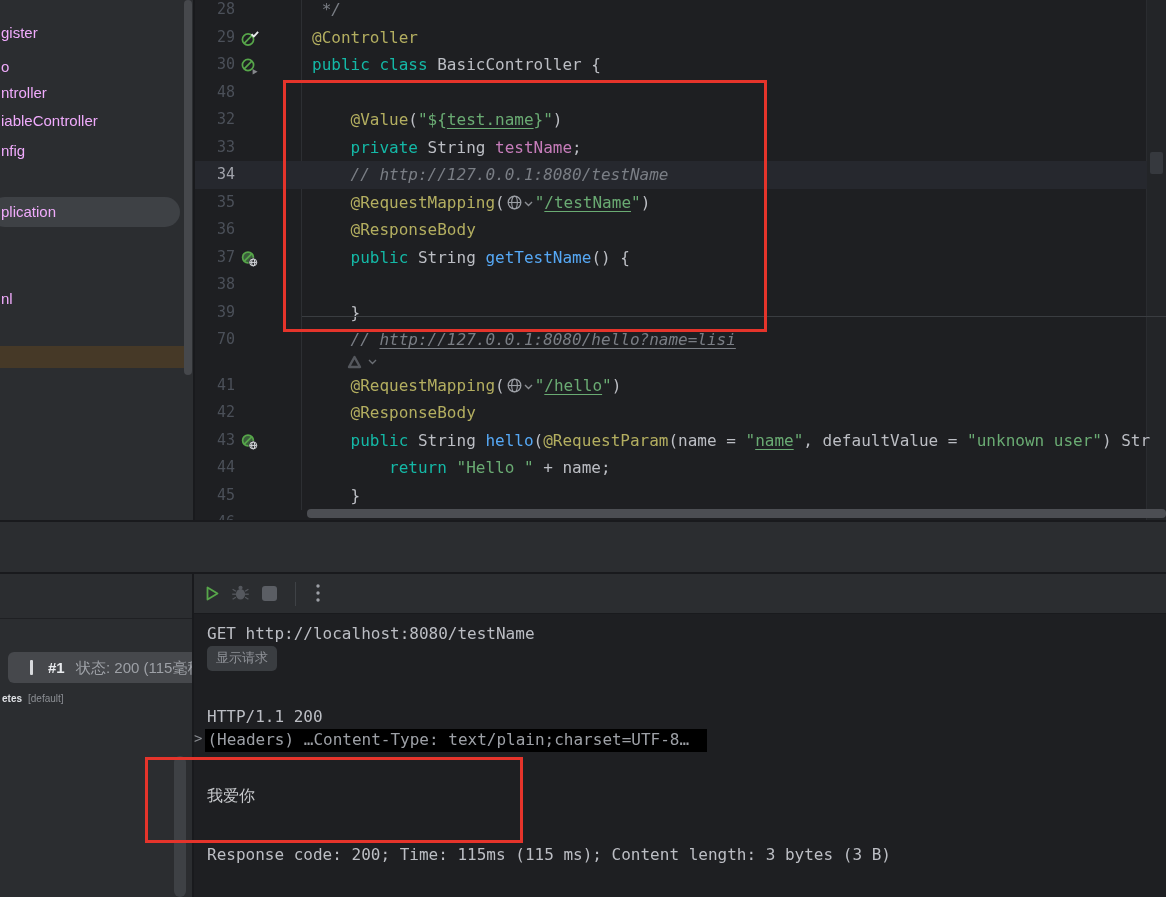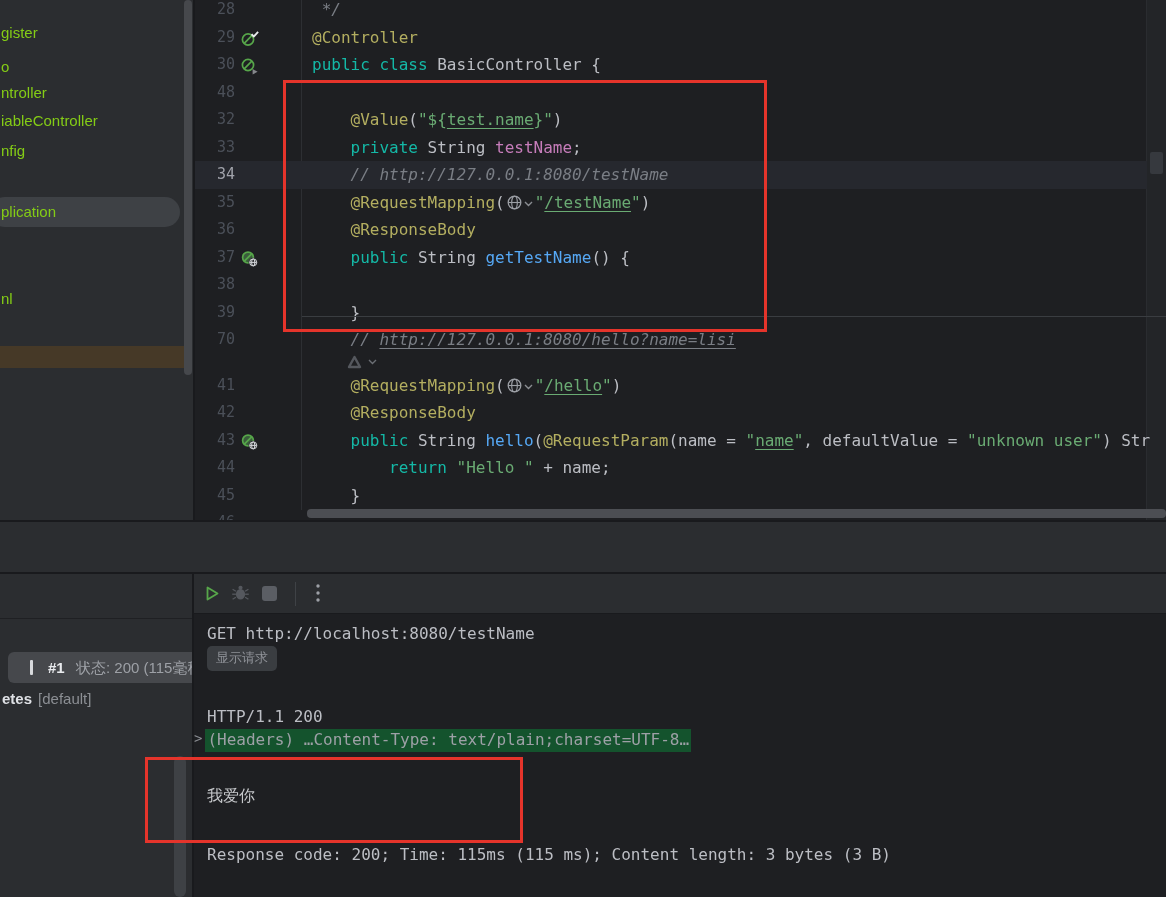--- a/index.html
+++ b/index.html
@@ -3,21 +3,21 @@
 <meta charset="utf-8">
 <style>
   html,body{margin:0;padding:0;}
   body{
     width:1166px;height:897px;position:relative;overflow:hidden;
     background:#1e1f22;font-family:"Liberation Sans",sans-serif;
     -webkit-font-smoothing:antialiased;
   }
   
   #project-panel{position:absolute;left:0;top:0;width:193px;height:520px;background:#2b2d30;overflow:hidden;}
-  .tree-item{position:absolute;left:1px;right:2px;height:22px;line-height:22px;color:#84cc16;font-size:15px;white-space:nowrap;overflow:hidden;}
+  .tree-item{position:absolute;left:1px;right:2px;height:22px;line-height:22px;color:#f0abfc;font-size:15px;white-space:nowrap;overflow:hidden;}
   .tree-item.selected{left:-10px;right:13px;height:30px;line-height:30px;padding-left:11px;background:#3e4145;border-radius:15px;}
   .tree-band{position:absolute;left:0;right:3px;top:346px;height:22px;background:#463927;}
   .vscroll{position:absolute;right:1px;top:0;width:8px;height:375px;background:#46484c;border-radius:4px;}
   #panel-divider{position:absolute;left:193px;top:0;width:2px;height:520px;background:#191a1d;}
 
   
   #editor{position:absolute;left:195px;top:0;width:971px;height:520px;background:#1e1f22;overflow:hidden;}
   .estrip{position:absolute;right:0;top:0;width:19px;height:520px;background:#232528;z-index:0;border-left:1px solid #2a2c30;}
   .estrip-marker{position:absolute;right:3px;top:152px;width:13px;height:22px;background:#36393e;z-index:2;border-radius:2px;}
   #code-rows{position:relative;z-index:1;margin-top:-4px;font-family:"DejaVu Sans Mono",monospace;font-size:16px;}
@@ -42,21 +42,21 @@
   
   #midband{position:absolute;left:0;top:520px;width:1166px;height:54px;box-sizing:border-box;background:#2b2d30;border-top:2px solid #191a1d;border-bottom:2px solid #191a1d;}
 
   
   #runs-panel{position:absolute;left:0;top:574px;width:192px;height:323px;background:#2b2d30;overflow:hidden;}
   #runs-panel .hr{position:absolute;left:0;right:0;top:44px;height:1px;background:#1f2023;}
   .run-row{position:absolute;left:8px;right:0;top:78px;height:31px;background:#46484c;border-radius:6px 0 0 6px;}
   .indicator{position:absolute;left:22px;top:8px;width:3px;height:15px;background:#d7d9dc;border-radius:1px;}
   .run-id{position:absolute;left:40px;top:0;line-height:31px;font-size:15px;font-weight:bold;color:#e8eaed;}
   .run-status{position:absolute;left:68px;top:0;line-height:31px;font-size:15px;color:#9da0a6;white-space:nowrap;}
-  .svc-row{position:absolute;left:2px;right:0;top:112px;height:26px;line-height:26px;font-size:15px;white-space:nowrap;}
+  .svc-row{position:absolute;left:2px;right:0;top:112px;height:26px;line-height:26px;font-size:10px;white-space:nowrap;}
   .svc-name{color:#dfe1e5;font-weight:bold;}
   .svc-suffix{color:#8c8f94;margin-left:6px;}
   .vscroll2{position:absolute;left:174px;width:12px;top:182px;height:141px;background:#3e4145;border-radius:6px;}
   #vdivider{position:absolute;left:192px;top:574px;width:2px;height:323px;background:#191a1d;}
 
   
   #http-toolbar{position:absolute;left:194px;top:574px;right:0;height:40px;box-sizing:border-box;background:#2b2d30;border-bottom:1px solid #191a1d;}
   .tbtn{position:absolute;top:10px;width:20px;height:20px;background:none;border:none;padding:0;cursor:pointer;}
   #btn-run{left:8px;}
   #btn-debug{left:36px;}
@@ -65,21 +65,21 @@
   #btn-more{left:114px;top:8px;}
 
   
   #console{position:absolute;left:194px;top:615px;right:0;bottom:0;background:#1e1f22;font-family:"DejaVu Sans Mono",monospace;font-size:16px;color:#bcbec4;}
   .cline{position:absolute;left:13px;white-space:pre;}
   #req-line{top:9px;}
   .chip{position:absolute;left:13px;top:31px;background:#3a3d41;border:none;border-radius:5px;color:#8f9298;font-size:13px;font-family:"Liberation Sans",sans-serif;padding:3px 9px 4px;cursor:pointer;}
   #status-line{top:92px;}
   .fold-row{position:absolute;left:0;top:114px;height:24px;}
   .fold-arrow{color:#8a8d92;font-size:14px;display:inline-block;vertical-align:2px;}
-  .fold-block{display:inline-block;background:#14532d;color:#9da0a6;padding:1px 2px 3px 2px;margin-left:3px;white-space:pre;}
+  .fold-block{display:inline-block;background:#000000;color:#9da0a6;padding:1px 18px 3px 2px;margin-left:3px;white-space:pre;}
   #resp-body{top:171px;color:#c6c8cb;}
   #summary-line{top:230px;}
 
   
   .redrect{position:absolute;border:3px solid #e5342b;z-index:50;pointer-events:none;}
   #rr1{left:283px;top:80px;width:478px;height:246px;}
   #rr2{left:145px;top:757px;width:372px;height:80px;}
 </style>
 </head>
 <body>

